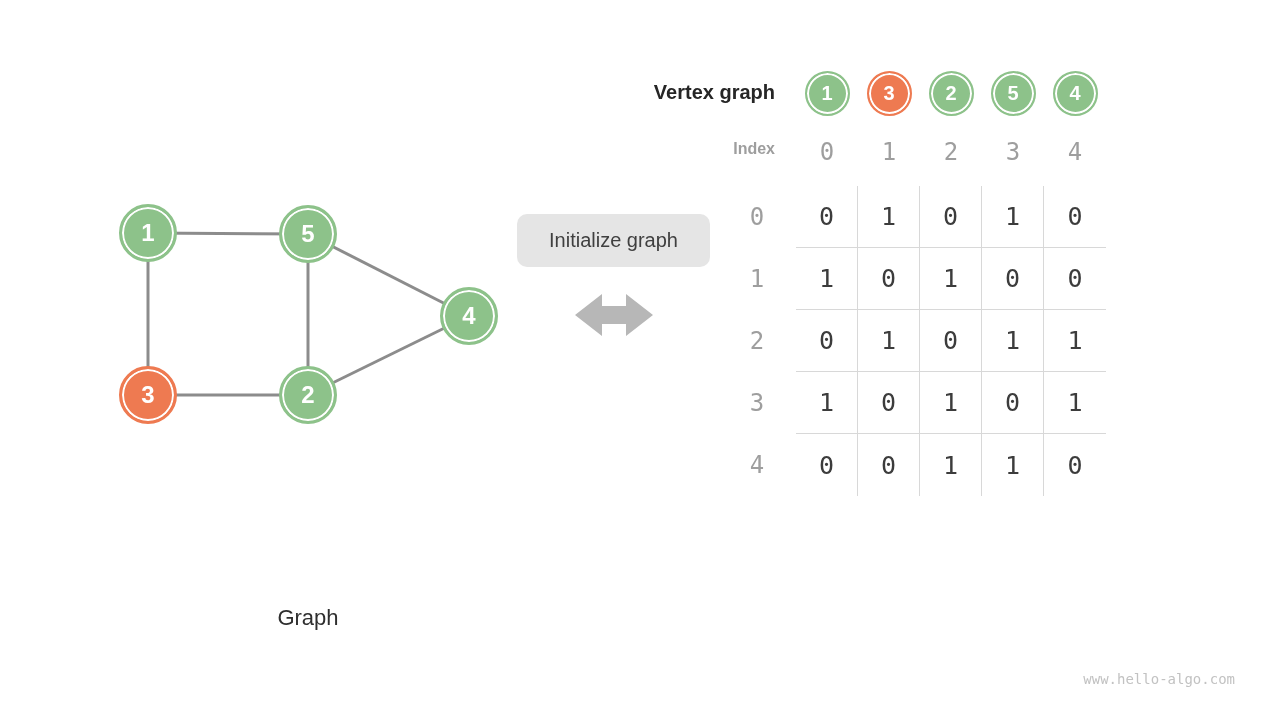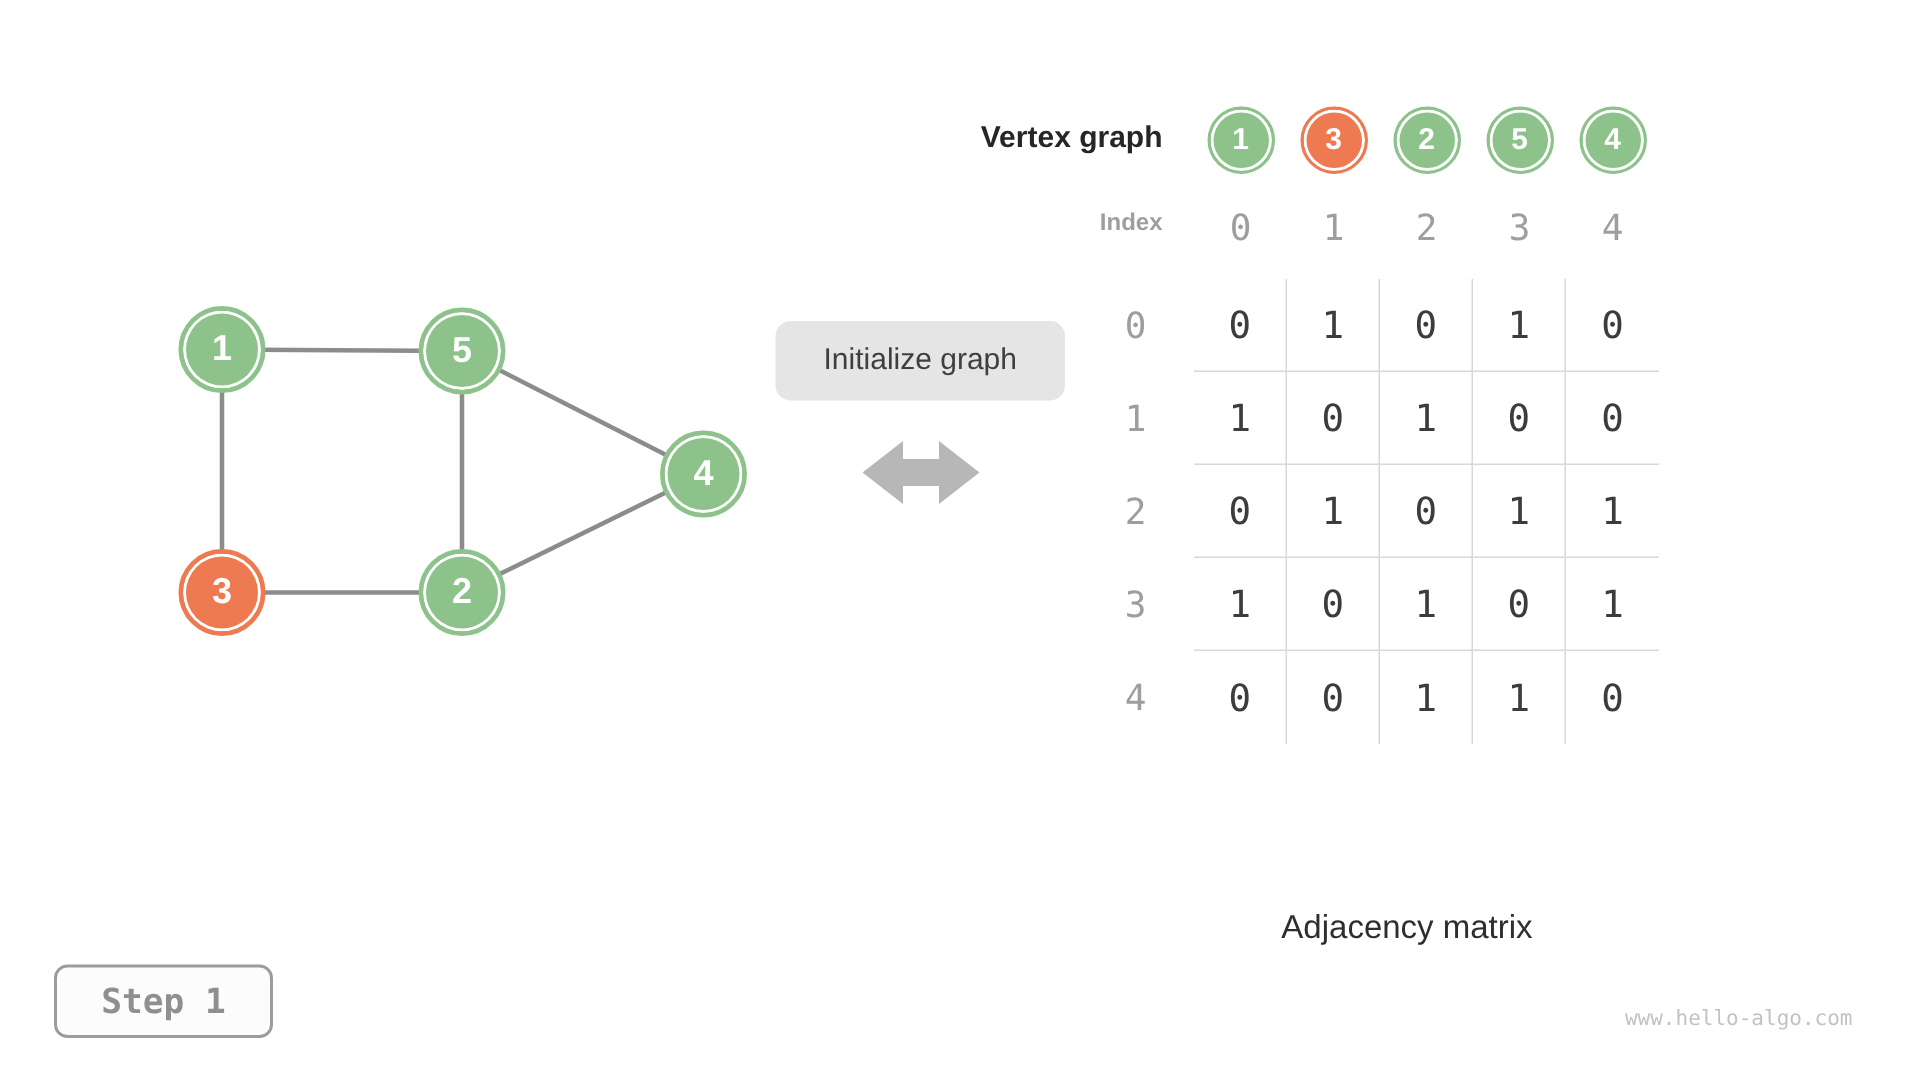--- a/index.html
+++ b/index.html
@@ -203,17 +203,16 @@
     <div class="mcell">0</div>
     <div class="mcell c-last">1</div>
 
     <div class="mcell r-last">0</div>
     <div class="mcell r-last">0</div>
     <div class="mcell r-last">1</div>
     <div class="mcell r-last">1</div>
     <div class="mcell c-last r-last">0</div>
   </div>
 
-  <div class="caption caption-matrix">Adjacency matrix</div>
-  <div class="step-badge">Step 1</div>
+  <div class="caption caption-graph">Graph</div>
   <div class="watermark">www.hello-algo.com</div>
 
 </div>
 
 </body></html>

